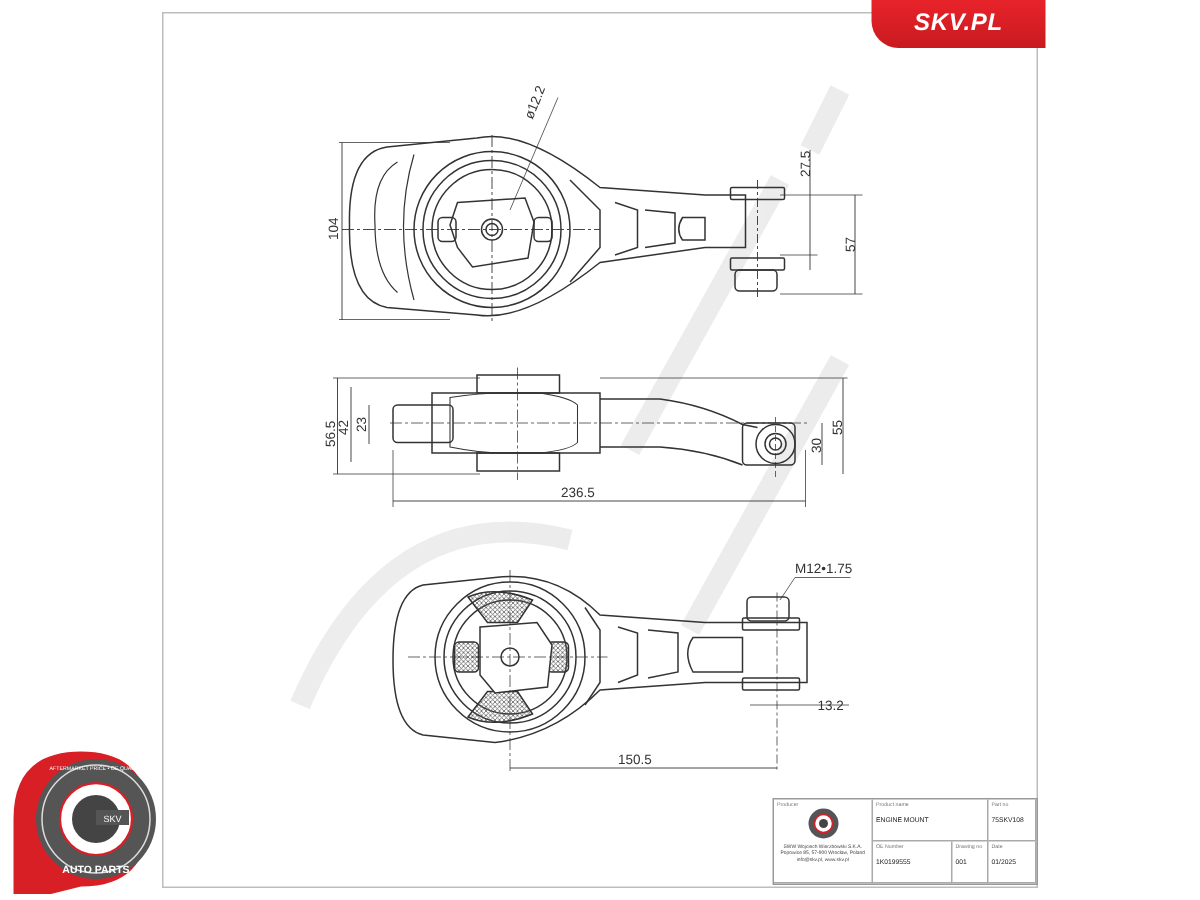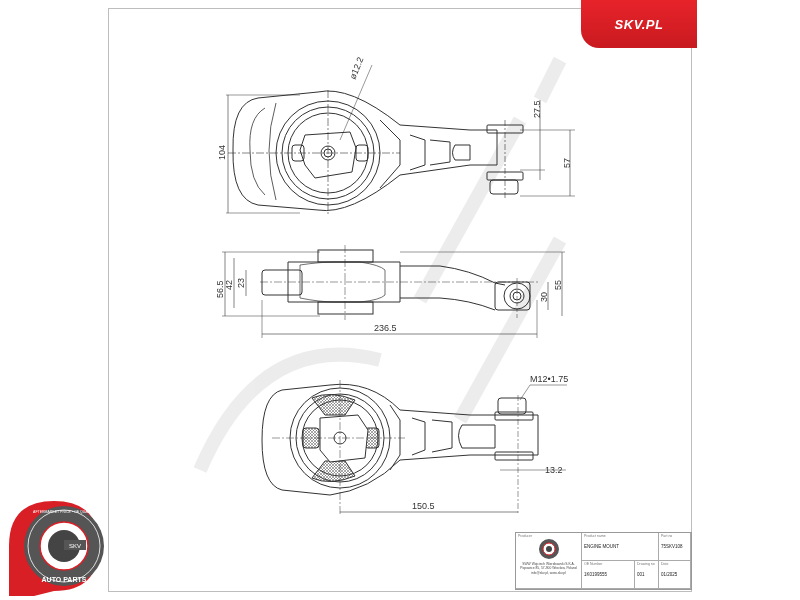--- a/index.html
+++ b/index.html
@@ -1,18 +1,18 @@
 <!DOCTYPE html>
 <html><head>
 <meta charset="utf-8">
 <style>
   html,body{margin:0;padding:0;background:#fff;}
   body{width:800px;height:600px;position:relative;overflow:hidden;font-family:"Liberation Sans",sans-serif;}
   .frame{position:absolute;left:108px;top:8px;width:584px;height:584px;border:1px solid #bdbdbd;box-sizing:border-box;}
-  .brand{position:absolute;left:581px;top:0;width:116px;height:48px;background:linear-gradient(180deg,#e8232a,#c81a20);border-bottom-left-radius:18px;color:#fff;font-weight:bold;font-style:italic;font-size:13px;display:flex;align-items:center;justify-content:center;letter-spacing:0.5px;}
+  .brand{position:absolute;left:581px;top:0;width:116px;height:32px;background:linear-gradient(180deg,#e8232a,#c81a20);border-bottom-left-radius:18px;color:#fff;font-weight:bold;font-style:italic;font-size:16px;display:flex;align-items:center;justify-content:center;letter-spacing:0.5px;}
   svg.drawing{position:absolute;left:0;top:0;}
   .dim{font-family:"Liberation Sans",sans-serif;font-size:9px;fill:#333;}
   .tb{position:absolute;left:515px;top:532px;width:177px;height:58px;border:1px solid #999;box-sizing:border-box;display:grid;grid-template-columns:66px 1fr 24px 32px;grid-template-rows:1fr 1fr;font-size:4px;color:#444;}
   .tb .cell{border-right:1px solid #aaa;border-bottom:1px solid #aaa;padding:1px 2px;position:relative;}
   .tb .lbl{font-size:3.5px;color:#777;display:block;}
   .tb .val{font-size:4.5px;color:#222;display:block;margin-top:6px;}
   .tb .mfr{grid-row:1 / span 2;display:flex;flex-direction:column;align-items:center;}
   .tb .addr{font-size:3.3px;text-align:center;margin-top:2px;line-height:1.3;}
   .badge{position:absolute;left:4px;top:496px;width:100px;height:100px;}
 </style>

